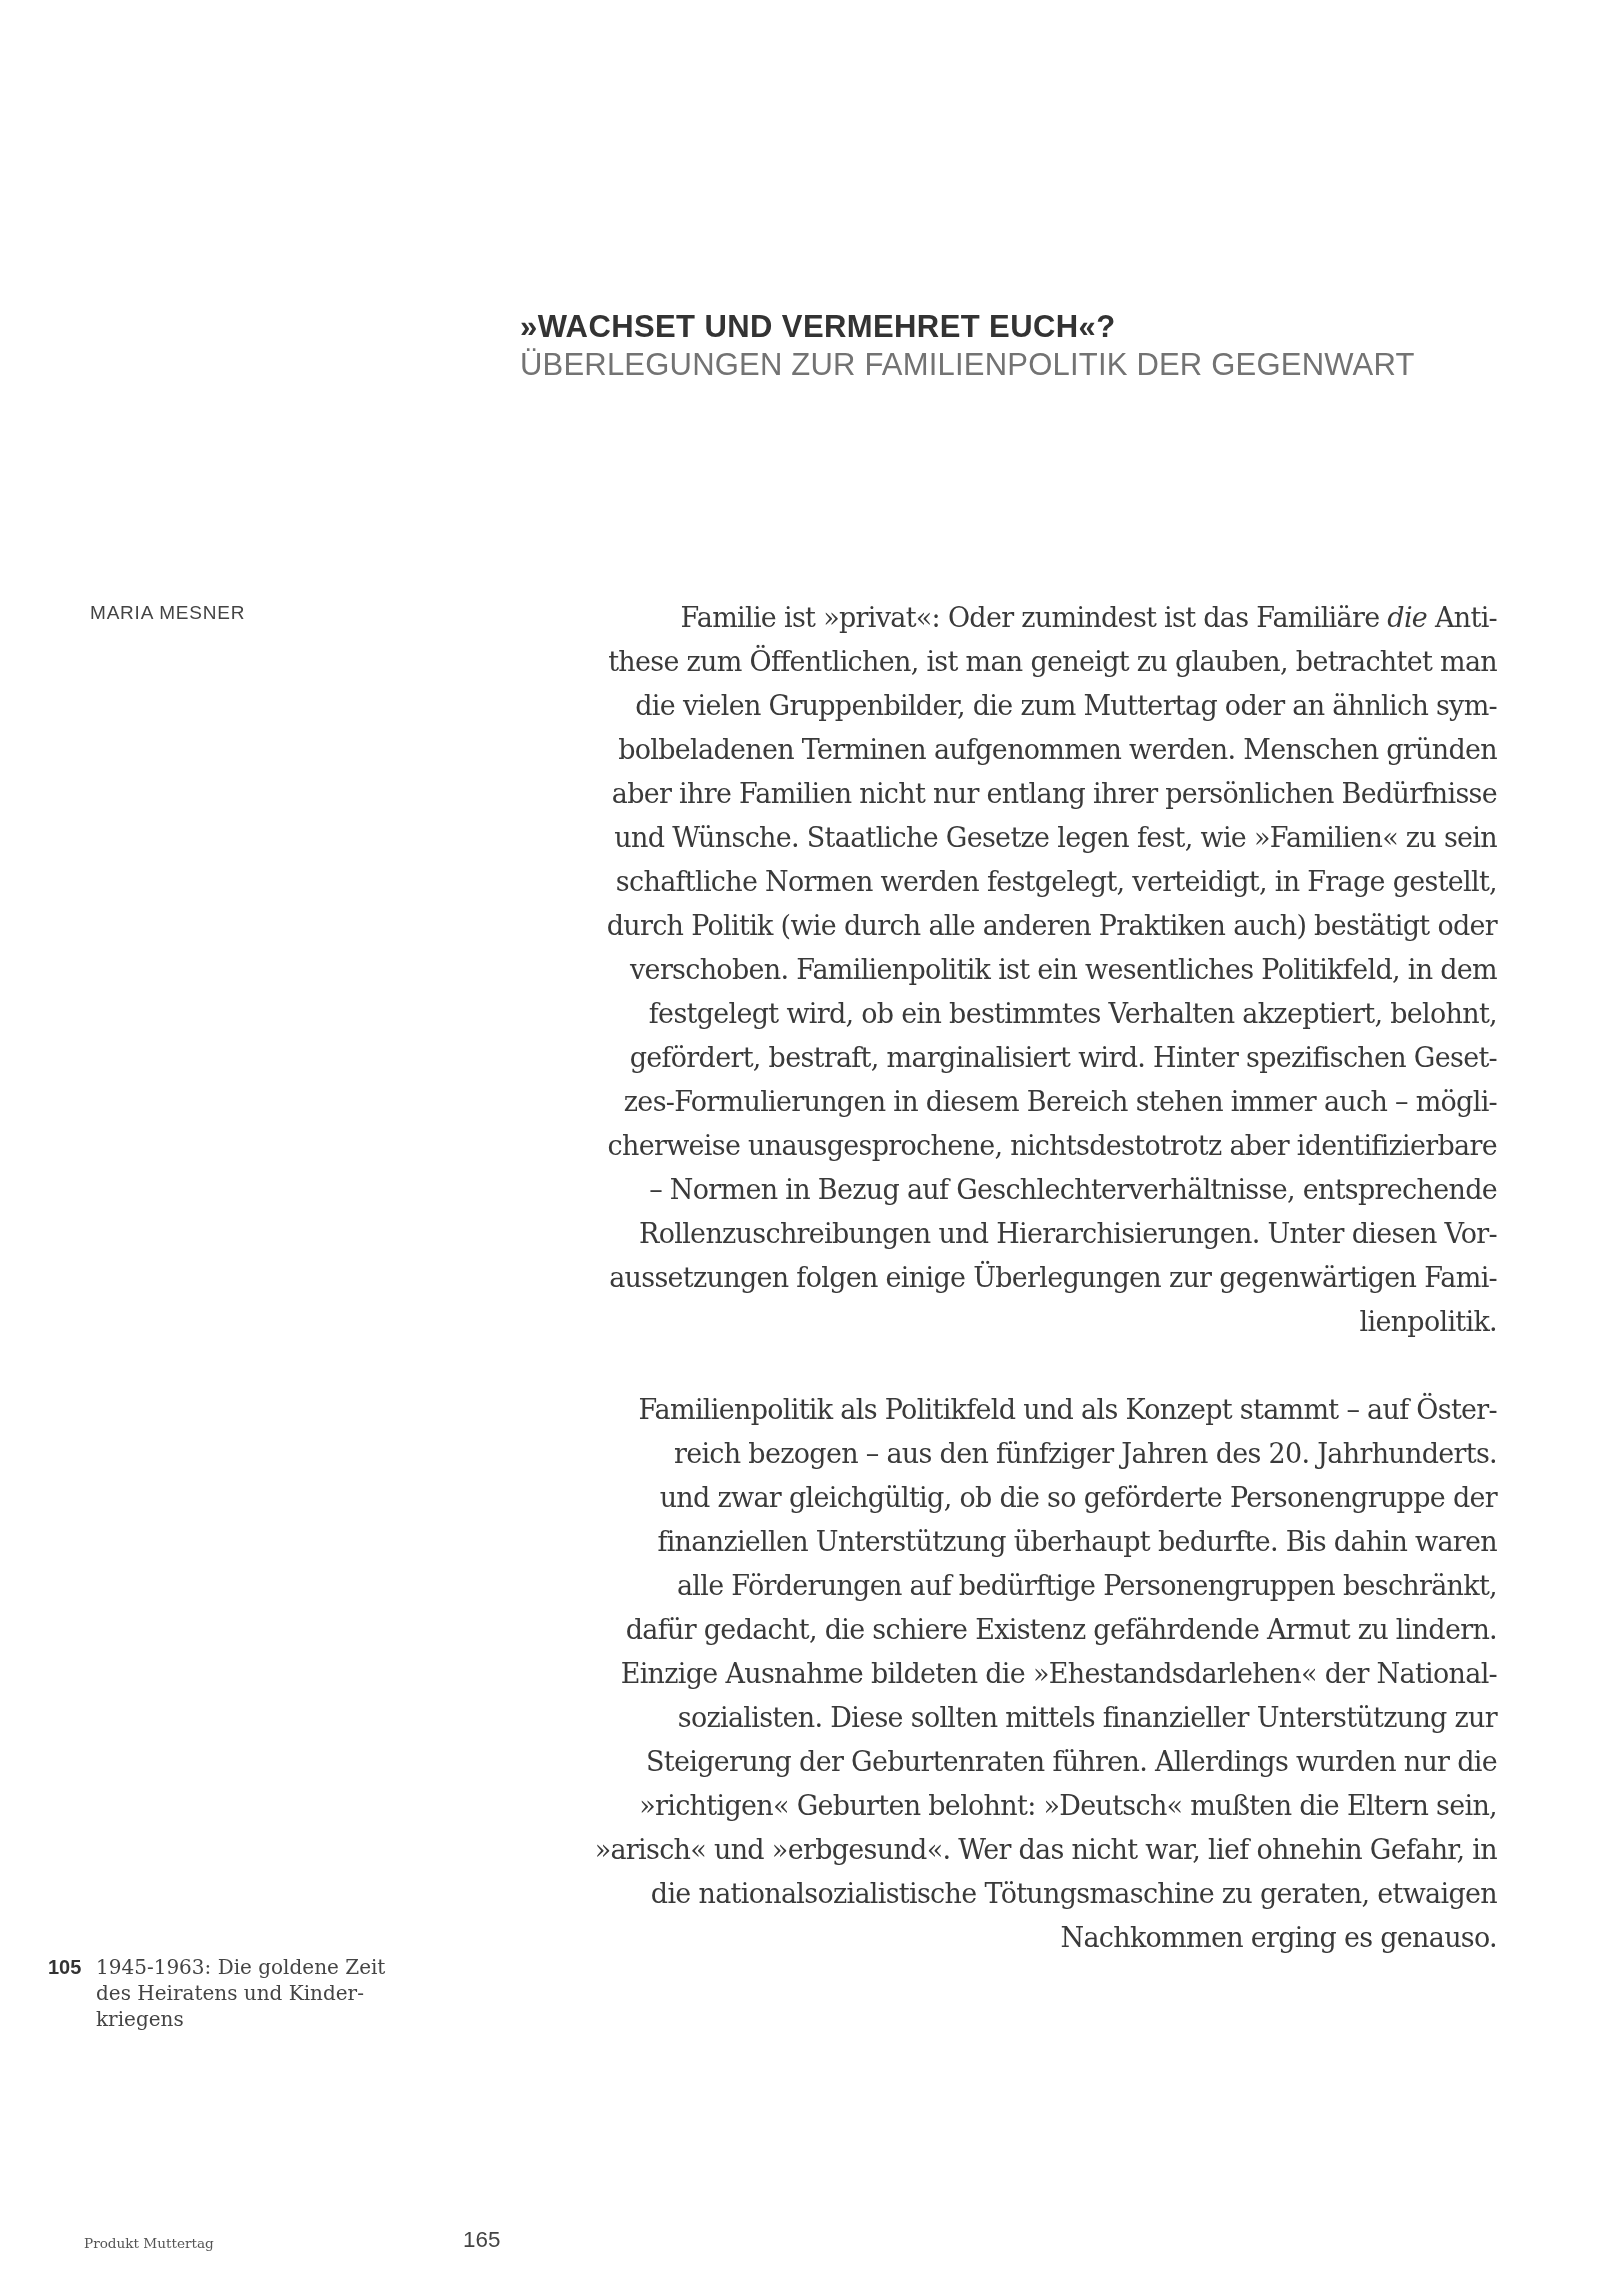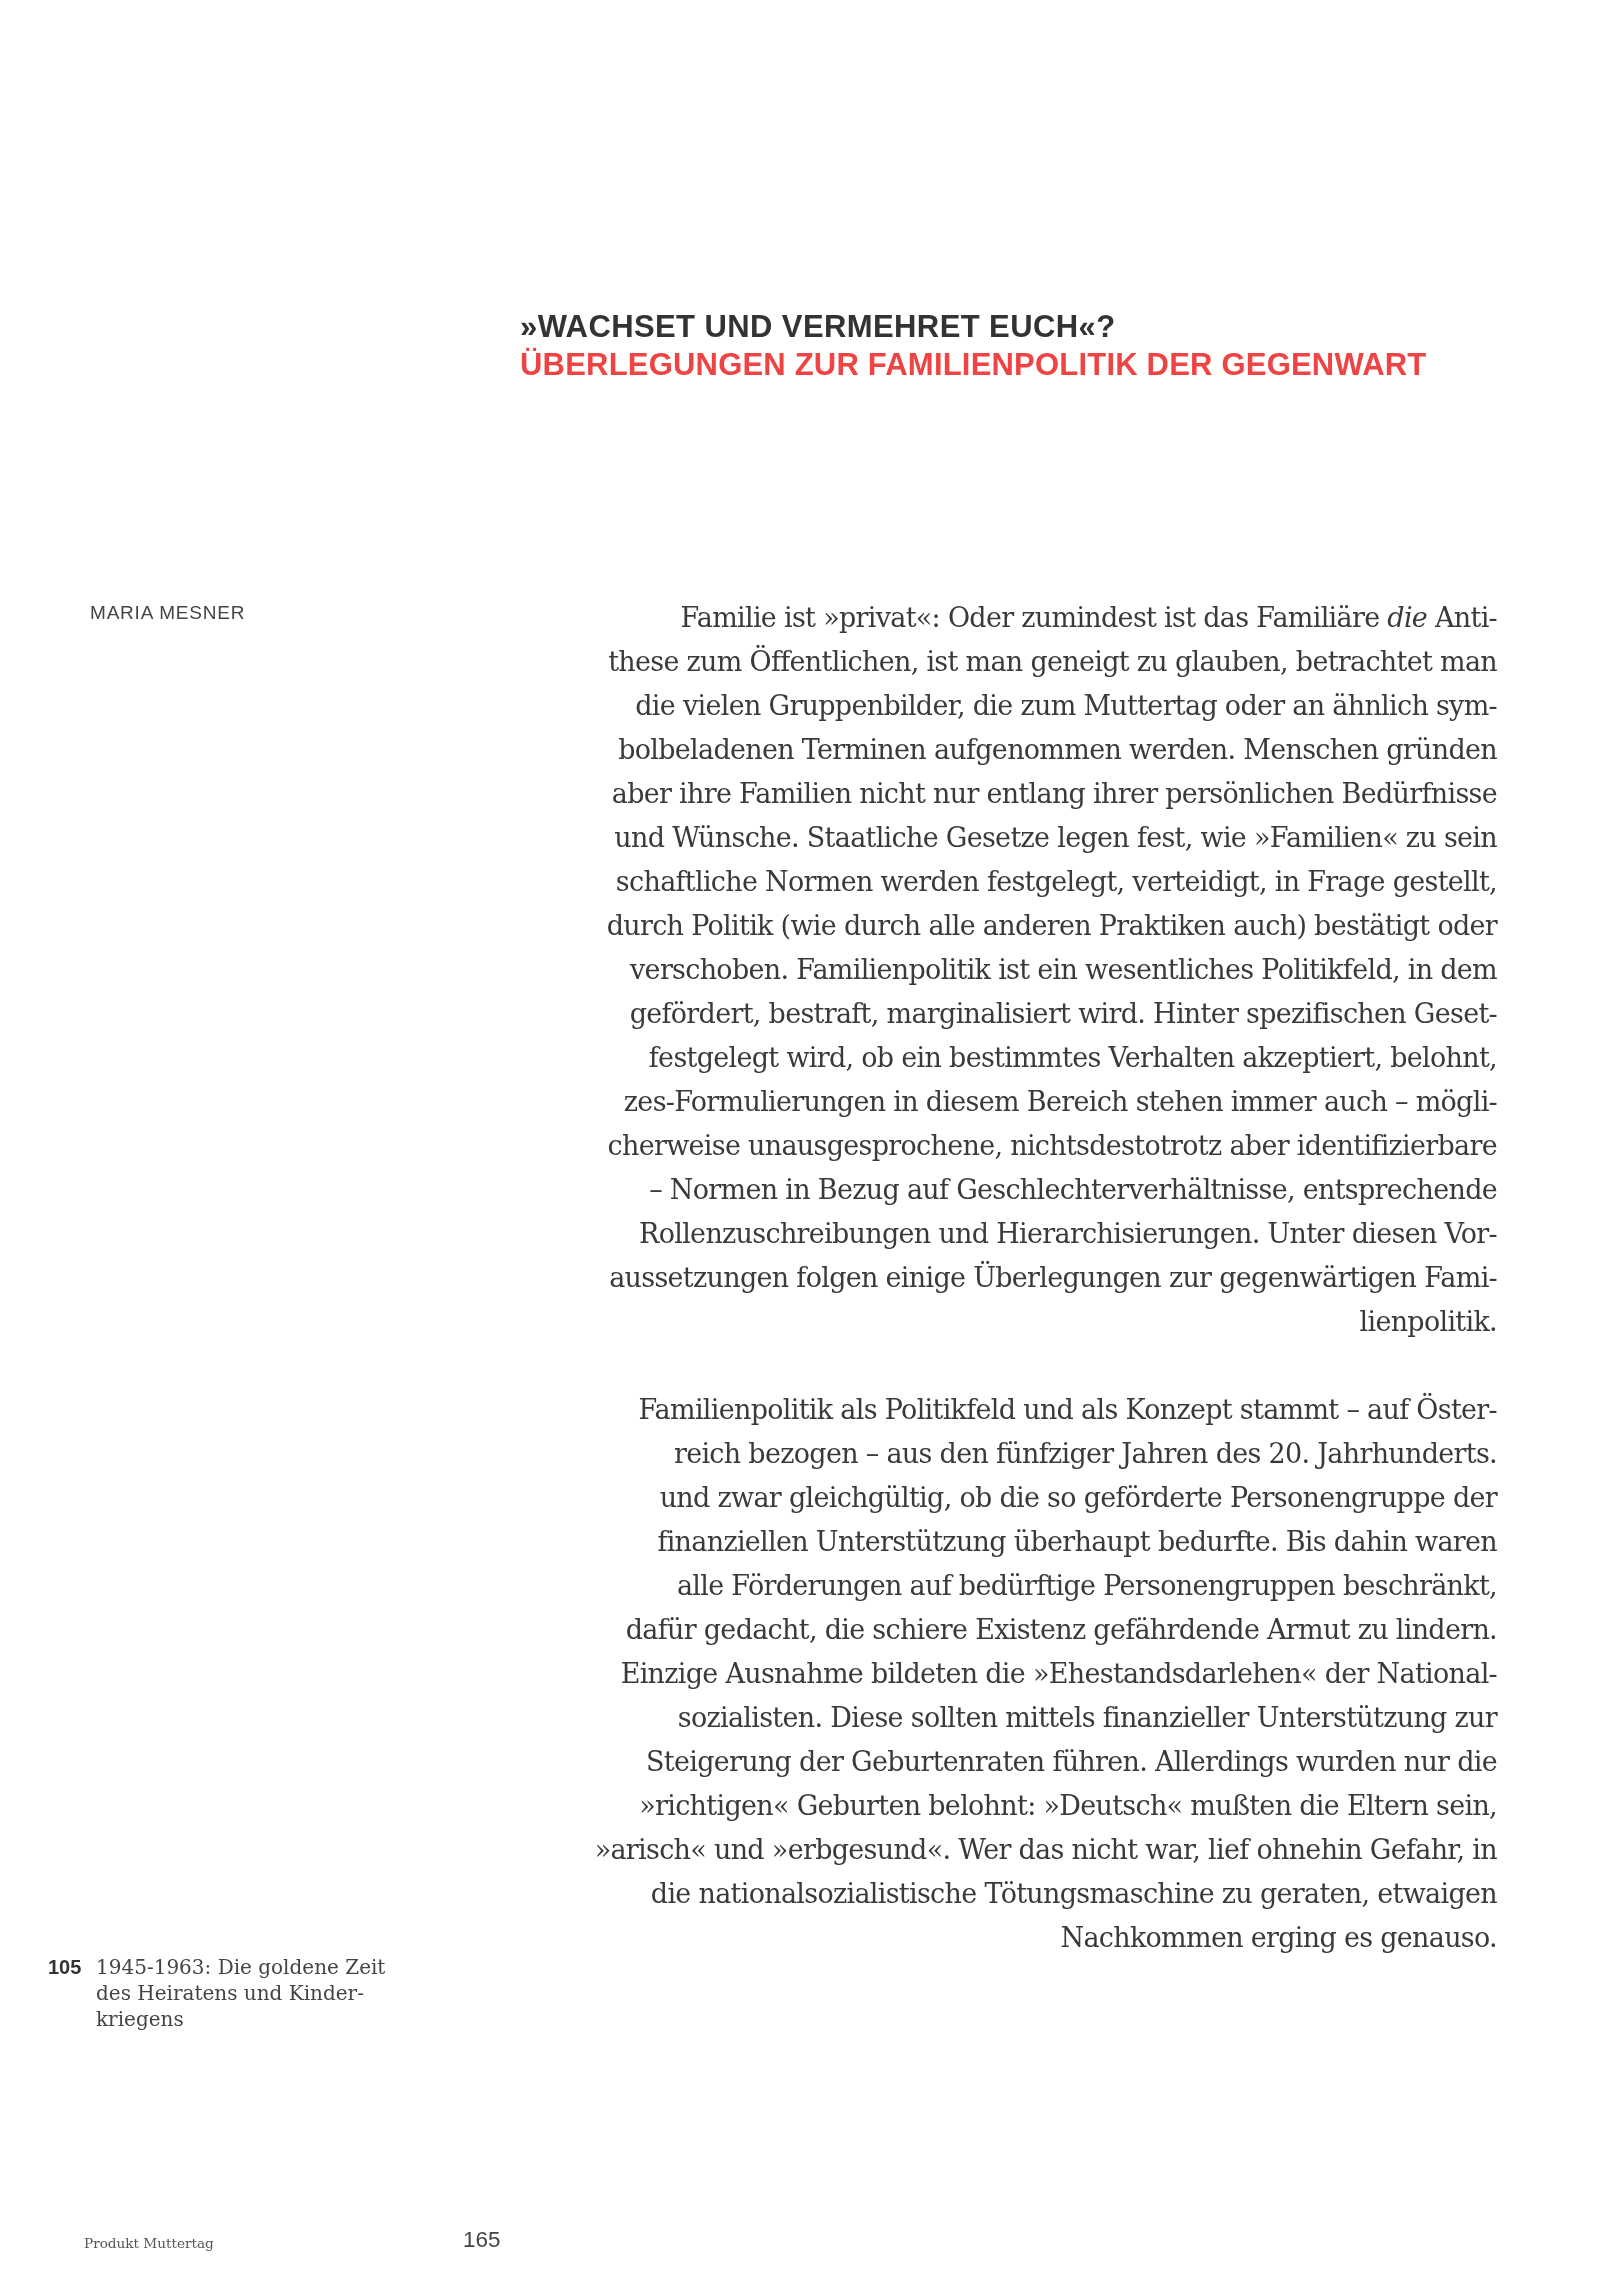--- a/index.html
+++ b/index.html
@@ -6,22 +6,22 @@
   body {
     width: 1601px; height: 2295px; position: relative; overflow: hidden;
     color: #3a3a3a;
   }
   .title-block { position: absolute; left: 520px; top: 308px; width: 1041px; }
   .title-main {
     font-family: "Liberation Sans", sans-serif; font-weight: bold;
     font-size: 31px; letter-spacing: 0.4px; line-height: 38px; color: #333;
   }
   .title-sub {
-    font-family: "Liberation Sans", sans-serif; font-weight: bold;
-    font-size: 31px; letter-spacing: 0.2px; line-height: 38px; color: #ef4444;
+    font-family: "Liberation Sans", sans-serif; font-weight: normal;
+    font-size: 31px; letter-spacing: 0.2px; line-height: 38px; color: #737373;
   }
   .author {
     position: absolute; left: 90px; top: 602px;
     font-family: "Liberation Sans", sans-serif; font-size: 19px;
     letter-spacing: 0.8px; color: #444;
   }
   .body-col { position: absolute; left: 464px; top: 596px; width: 1033px; }
   .para {
     font-family: "DejaVu Serif", serif; font-size: 27px; line-height: 44px;
     color: #3a3a3a; margin: 0; text-align: right; letter-spacing: -0.7px;
@@ -64,22 +64,22 @@
   <div class="para">
     <span class="line indent"><span>Familie ist »privat«: Oder zumindest ist das Familiäre </span><i>die</i><span> Anti-</span></span>
     <span class="line">these zum Öffentlichen, ist man geneigt zu glauben, betrachtet man</span>
     <span class="line">die vielen Gruppenbilder, die zum Muttertag oder an ähnlich sym-</span>
     <span class="line">bolbeladenen Terminen aufgenommen werden. Menschen gründen</span>
     <span class="line">aber ihre Familien nicht nur entlang ihrer persönlichen Bedürfnisse</span>
     <span class="line">und Wünsche. Staatliche Gesetze legen fest, wie »Familien« zu sein</span>
     <span class="line">schaftliche Normen werden festgelegt, verteidigt, in Frage gestellt,</span>
     <span class="line">durch Politik (wie durch alle anderen Praktiken auch) bestätigt oder</span>
     <span class="line">verschoben. Familienpolitik ist ein wesentliches Politikfeld, in dem</span>
+    <span class="line">festgelegt wird, ob ein bestimmtes Verhalten akzeptiert, belohnt,</span>
     <span class="line">gefördert, bestraft, marginalisiert wird. Hinter spezifischen Geset-</span>
-    <span class="line">festgelegt wird, ob ein bestimmtes Verhalten akzeptiert, belohnt,</span>
     <span class="line">zes-Formulierungen in diesem Bereich stehen immer auch – mögli-</span>
     <span class="line">cherweise unausgesprochene, nichtsdestotrotz aber identifizierbare</span>
     <span class="line">– Normen in Bezug auf Geschlechterverhältnisse, entsprechende</span>
     <span class="line">Rollenzuschreibungen und Hierarchisierungen. Unter diesen Vor-</span>
     <span class="line">aussetzungen folgen einige Überlegungen zur gegenwärtigen Fami-</span>
     <span class="line">lienpolitik.</span>
   </div>
 
   <div class="para-gap"></div>
 

